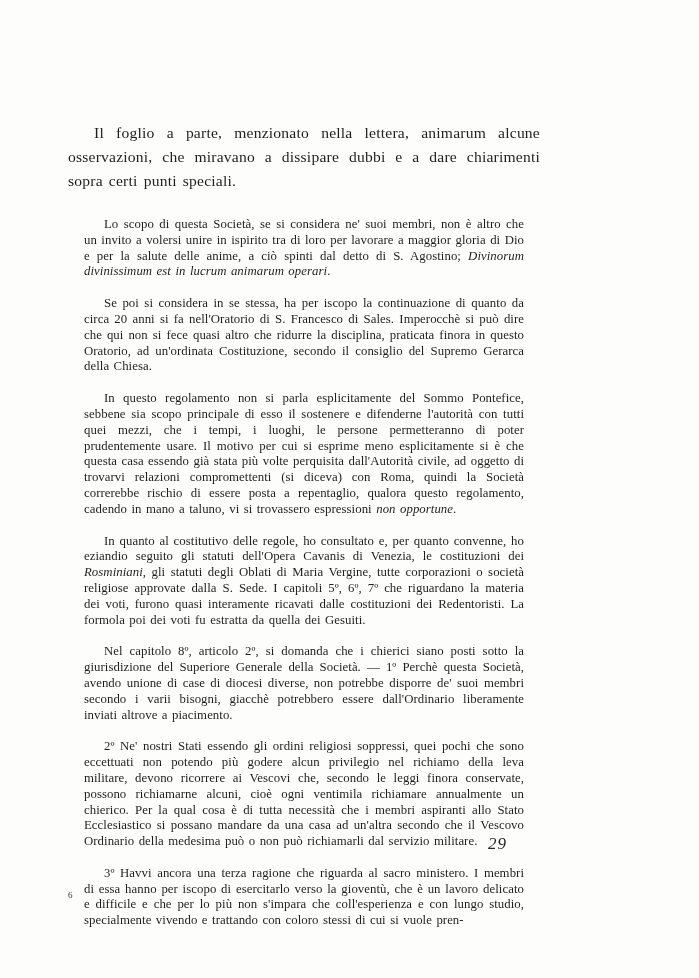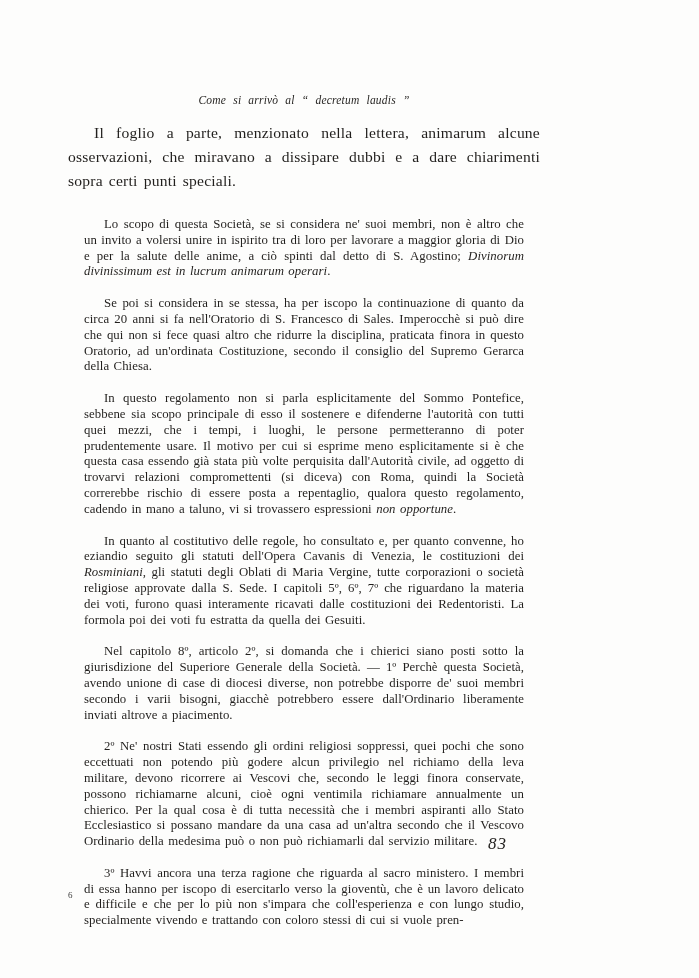--- a/index.html
+++ b/index.html
@@ -70,33 +70,32 @@
     top: 890px;
     font-size: 9px;
     color: #3a3a3a;
   }
 </style>
 </head>
 <body>
 
 <div class="page">
 
-  <div class="text-col running-head">Come si arrivò al “ decretum laudis ”</div>
 
   <div class="text-col intro">
     <p>Il foglio a parte, menzionato nella lettera, animarum alcune osservazioni, che miravano a dissipare dubbi e a dare chiarimenti sopra certi punti speciali.</p>
   </div>
 
   <div class="text-col bodytext">
     <p><span>Lo scopo di questa Società, se si considera ne' suoi membri, non è altro che un invito a volersi unire in ispirito tra di loro per lavorare a maggior gloria di Dio e per la salute delle anime, a ciò spinti dal detto di S. Agostino; </span><span class="it">Divinorum divinissimum est in lucrum animarum operari</span><span>.</span></p>
     <p><span>Se poi si considera in se stessa, ha per iscopo la continuazione di quanto da circa 20 anni si fa nell'Oratorio di S. Francesco di Sales. Imperocchè si può dire che qui non si fece quasi altro che ridurre la disciplina, praticata finora in questo Oratorio, ad un'ordinata Costituzione, secondo il consiglio del Supremo Gerarca della Chiesa.</span></p>
     <p><span>In questo regolamento non si parla esplicitamente del Sommo Pontefice, sebbene sia scopo principale di esso il sostenere e difenderne l'autorità con tutti quei mezzi, che i tempi, i luoghi, le persone permetteranno di poter prudentemente usare. Il motivo per cui si esprime meno esplicitamente si è che questa casa essendo già stata più volte perquisita dall'Autorità civile, ad oggetto di trovarvi relazioni compromettenti (si diceva) con Roma, quindi la Società correrebbe rischio di essere posta a repentaglio, qualora questo regolamento, cadendo in mano a taluno, vi si trovassero espressioni </span><span class="it">non opportune</span><span>.</span></p>
     <p><span>In quanto al costitutivo delle regole, ho consultato e, per quanto convenne, ho eziandio seguito gli statuti dell'Opera Cavanis di Venezia, le costituzioni dei </span><span class="it">Rosminiani</span><span>, gli statuti degli Oblati di Maria Vergine, tutte corporazioni o società religiose approvate dalla S. Sede. I capitoli 5º, 6º, 7º che riguardano la materia dei voti, furono quasi interamente ricavati dalle costituzioni dei Redentoristi. La formola poi dei voti fu estratta da quella dei Gesuiti.</span></p>
     <p><span>Nel capitolo 8º, articolo 2º, si domanda che i chierici siano posti sotto la giurisdizione del Superiore Generale della Società. — 1º Perchè questa Società, avendo unione di case di diocesi diverse, non potrebbe disporre de' suoi membri secondo i varii bisogni, giacchè potrebbero essere dall'Ordinario liberamente inviati altrove a piacimento.</span></p>
     <p><span>2º Ne' nostri Stati essendo gli ordini religiosi soppressi, quei pochi che sono eccettuati non potendo più godere alcun privilegio nel richiamo della leva militare, devono ricorrere ai Vescovi che, secondo le leggi finora conservate, possono richiamarne alcuni, cioè ogni ventimila richiamare annualmente un chierico. Per la qual cosa è di tutta necessità che i membri aspiranti allo Stato Ecclesiastico si possano mandare da una casa ad un'altra secondo che il Vescovo Ordinario della medesima può o non può richiamarli dal servizio militare.</span></p>
     <p><span>3º Havvi ancora una terza ragione che riguarda al sacro ministero. I membri di essa hanno per iscopo di esercitarlo verso la gioventù, che è un lavoro delicato e difficile e che per lo più non s'impara che coll'esperienza e con lungo studio, specialmente vivendo e trattando con coloro stessi di cui si vuole pren-</span></p>
   </div>
 
-  <div class="page-number">83</div>
+  <div class="page-number">29</div>
 
   <div class="print-mark">6</div>
 
 </div>
 
 </body></html>

